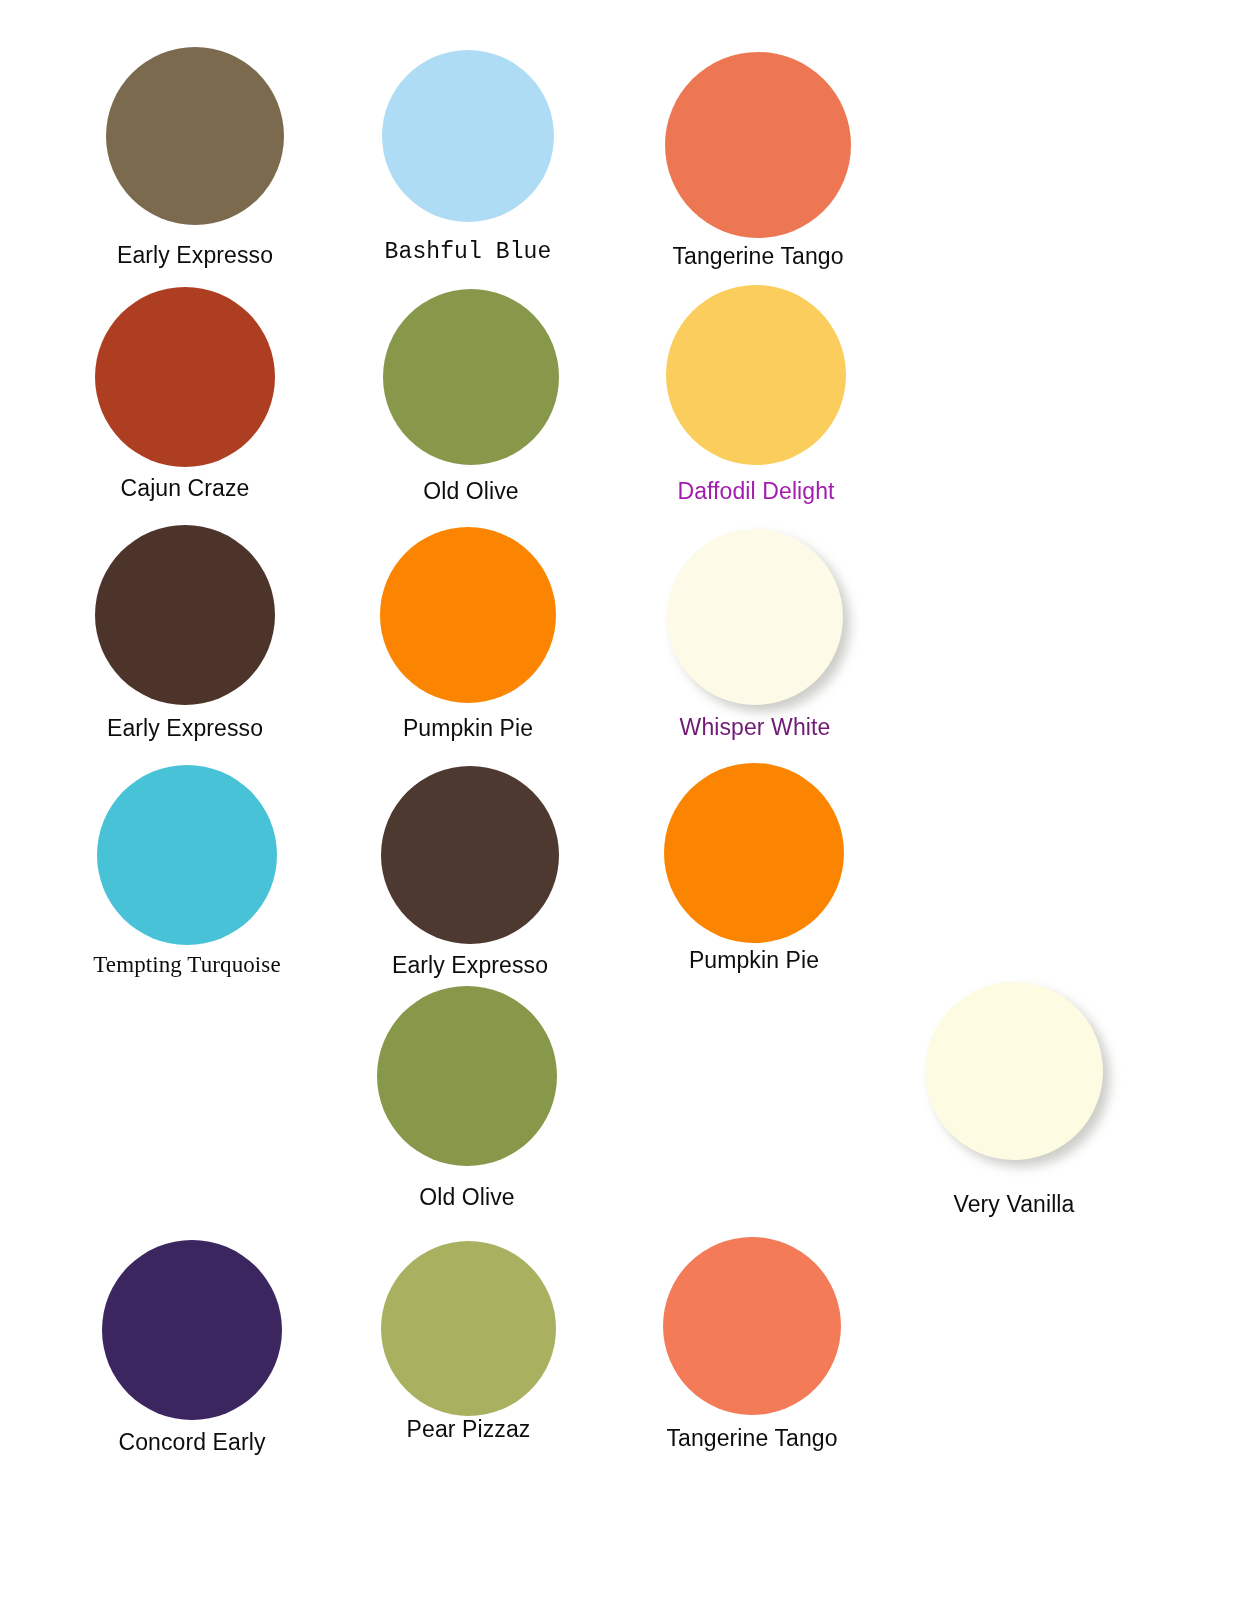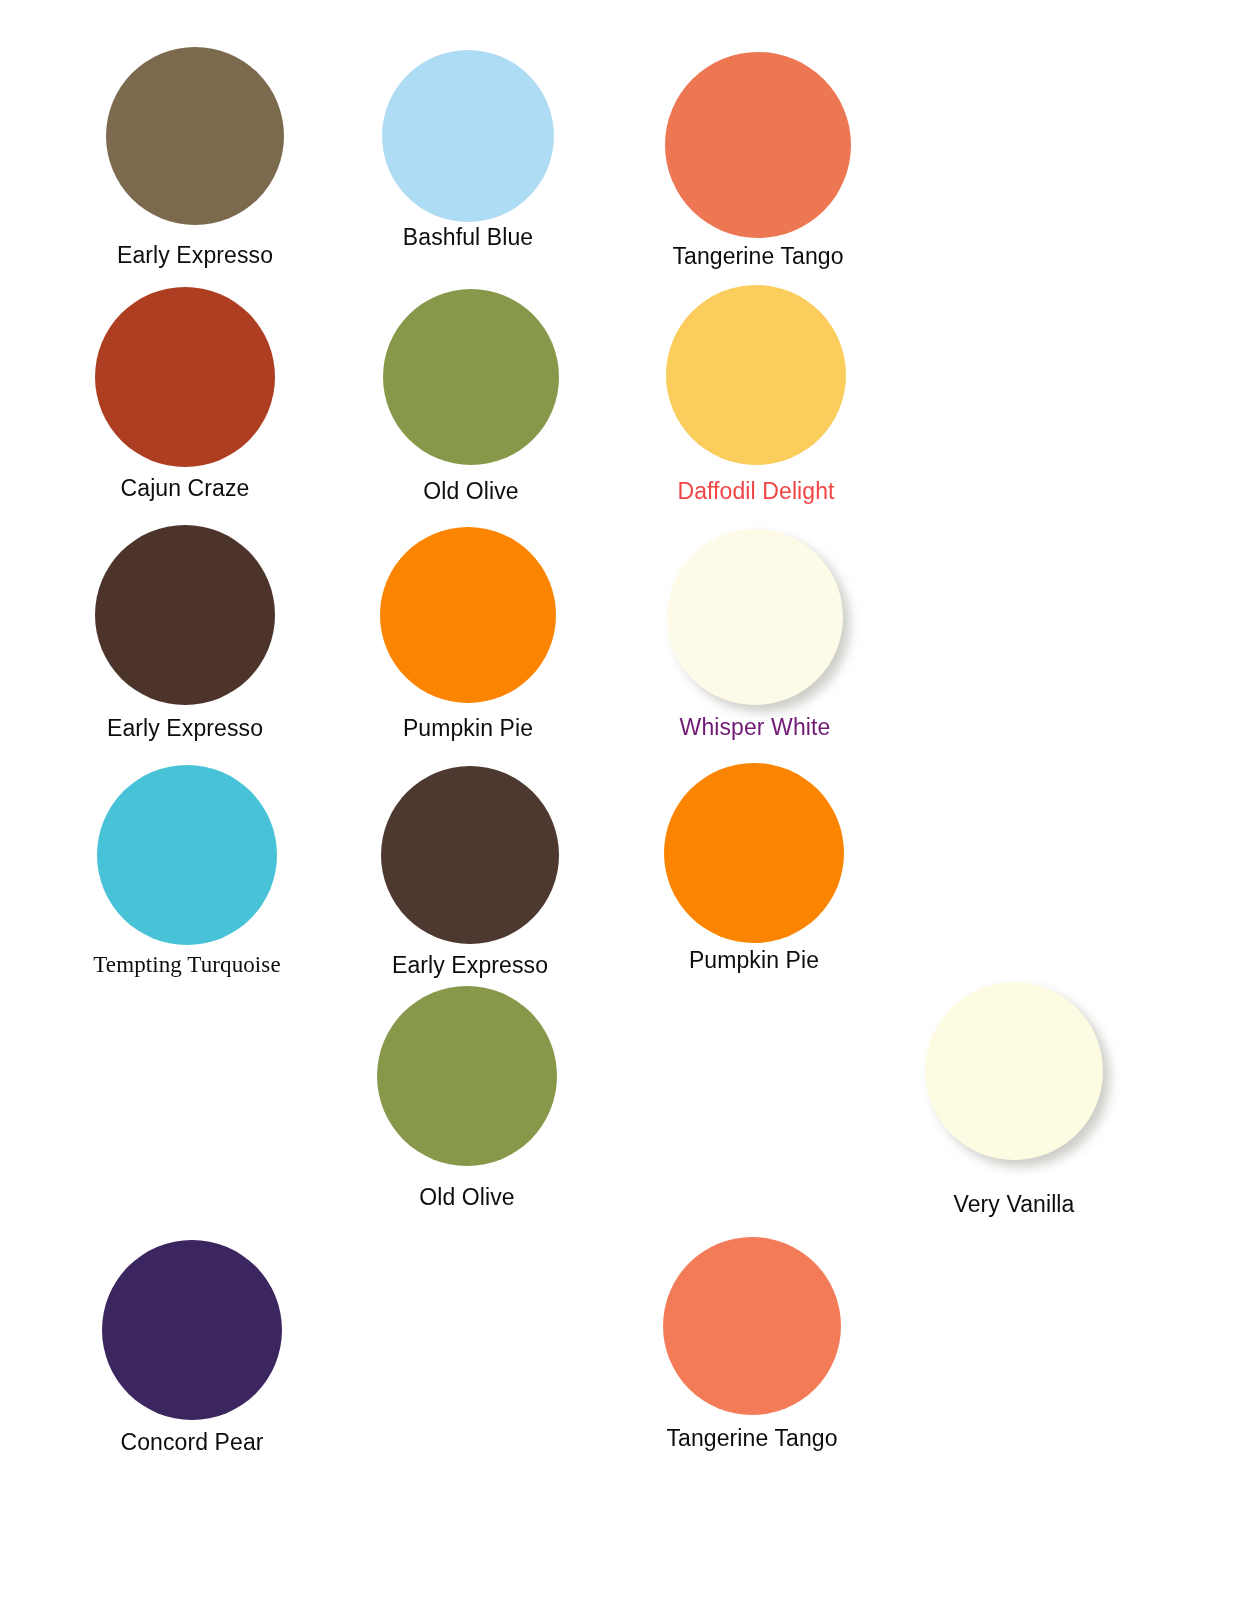--- a/index.html
+++ b/index.html
@@ -54,37 +54,37 @@
 </head>
 <body>
 
 <div id="swatch-sheet" style="background: rgb(255, 255, 255);">
     <div class="swatch" style="left: 106px; top: 47px; width: 178px; height: 226px;">
       <div class="swatch-dot" title="Early Expresso" style="width: 178px; height: 178px; background: rgb(123, 106, 78);"></div>
       <div class="swatch-label" style="top: 196px; color: rgb(13, 13, 13);">Early Expresso</div>
     </div>
     <div class="swatch" style="left: 382px; top: 50px; width: 172px; height: 220px;">
       <div class="swatch-dot" title="Bashful Blue" style="width: 172px; height: 172px; background: rgb(175, 220, 245);"></div>
-      <div class="swatch-label" style="top: 175px; color: rgb(13, 13, 13);">Bashful Blue</div>
+      <div class="swatch-label" style="top: 190px; color: rgb(13, 13, 13); font-family: Liberation Mono, monospace;">Bashful Blue</div>
     </div>
     <div class="swatch" style="left: 665px; top: 52px; width: 186px; height: 222px;">
       <div class="swatch-dot" title="Tangerine Tango" style="width: 186px; height: 186px; background: rgb(238, 119, 83);"></div>
       <div class="swatch-label" style="top: 192px; color: rgb(13, 13, 13);">Tangerine Tango</div>
     </div>
     <div class="swatch" style="left: 95px; top: 287px; width: 180px; height: 219px;">
       <div class="swatch-dot" title="Cajun Craze" style="width: 180px; height: 180px; background: rgb(174, 62, 33);"></div>
       <div class="swatch-label" style="top: 189px; color: rgb(13, 13, 13);">Cajun Craze</div>
     </div>
     <div class="swatch" style="left: 383px; top: 289px; width: 176px; height: 220px;">
       <div class="swatch-dot" title="Old Olive" style="width: 176px; height: 176px; background: rgb(135, 152, 75);"></div>
       <div class="swatch-label" style="top: 190px; color: rgb(13, 13, 13);">Old Olive</div>
     </div>
     <div class="swatch" style="left: 666px; top: 285px; width: 180px; height: 224px;">
       <div class="swatch-dot" title="Daffodil Delight" style="width: 180px; height: 180px; background: rgb(251, 205, 92);"></div>
-      <div class="swatch-label" style="top: 194px; color: #ef4444;">Daffodil Delight</div>
+      <div class="swatch-label" style="top: 194px; color: #a21caf;">Daffodil Delight</div>
     </div>
     <div class="swatch" style="left: 95px; top: 525px; width: 180px; height: 221px;">
       <div class="swatch-dot" title="Early Expresso" style="width: 180px; height: 180px; background: rgb(77, 52, 43);"></div>
       <div class="swatch-label" style="top: 191px; color: rgb(13, 13, 13);">Early Expresso</div>
     </div>
     <div class="swatch" style="left: 380px; top: 527px; width: 176px; height: 219px;">
       <div class="swatch-dot" title="Pumpkin Pie" style="width: 176px; height: 176px; background: rgb(251, 133, 0);"></div>
       <div class="swatch-label" style="top: 189px; color: rgb(13, 13, 13);">Pumpkin Pie</div>
     </div>
     <div class="swatch" style="left: 667px; top: 529px; width: 176px; height: 216px;">
@@ -106,19 +106,23 @@
     <div class="swatch" style="left: 377px; top: 986px; width: 180px; height: 229px;">
       <div class="swatch-dot" title="Old Olive" style="width: 180px; height: 180px; background: rgb(135, 152, 75);"></div>
       <div class="swatch-label" style="top: 199px; color: rgb(13, 13, 13);">Old Olive</div>
     </div>
     <div class="swatch" style="left: 925px; top: 982px; width: 178px; height: 240px;">
       <div class="swatch-dot has-shadow" title="Very Vanilla" style="width: 178px; height: 178px; background: rgb(253, 251, 226);"></div>
       <div class="swatch-label" style="top: 210px; color: rgb(13, 13, 13);">Very Vanilla</div>
     </div>
     <div class="swatch" style="left: 102px; top: 1240px; width: 180px; height: 220px;">
       <div class="swatch-dot" title="Concord Crush" style="width: 180px; height: 180px; background: rgb(60, 38, 96);"></div>
-      <div class="swatch-label" style="top: 190px; color: rgb(13, 13, 13);">Concord Pear</div>
+      <div class="swatch-label" style="top: 190px; color: rgb(13, 13, 13);">Concord Early</div>
+    </div>
+    <div class="swatch" style="left: 381px; top: 1241px; width: 175px; height: 206px;">
+      <div class="swatch-dot" title="Pear Pizzaz" style="width: 175px; height: 175px; background: rgb(169, 177, 96);"></div>
+      <div class="swatch-label" style="top: 176px; color: rgb(13, 13, 13);">Pear Pizzaz</div>
     </div>
     <div class="swatch" style="left: 663px; top: 1237px; width: 178px; height: 219px;">
       <div class="swatch-dot" title="Tangerine Tango" style="width: 178px; height: 178px; background: rgb(243, 123, 88);"></div>
       <div class="swatch-label" style="top: 189px; color: rgb(13, 13, 13);">Tangerine Tango</div>
     </div>
   </div>
 
 </body></html>

